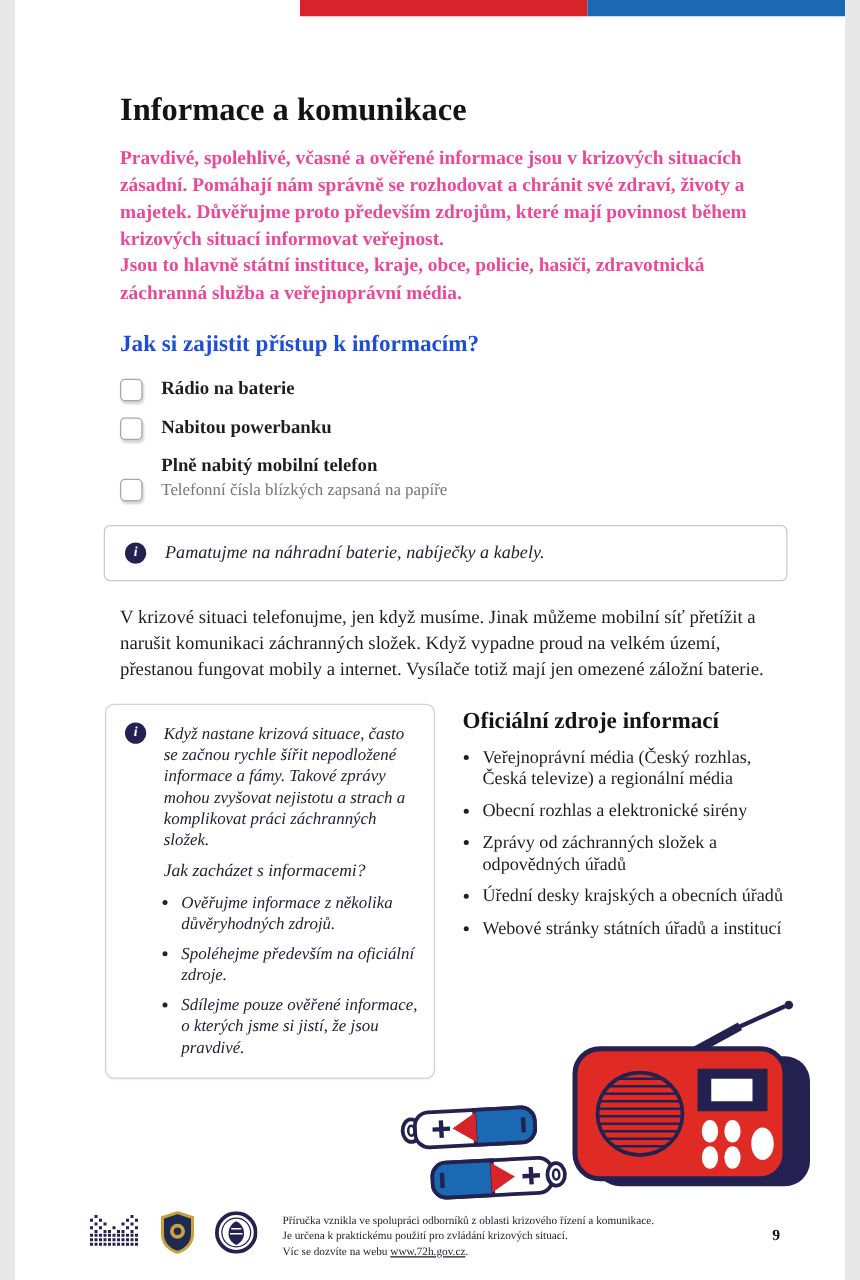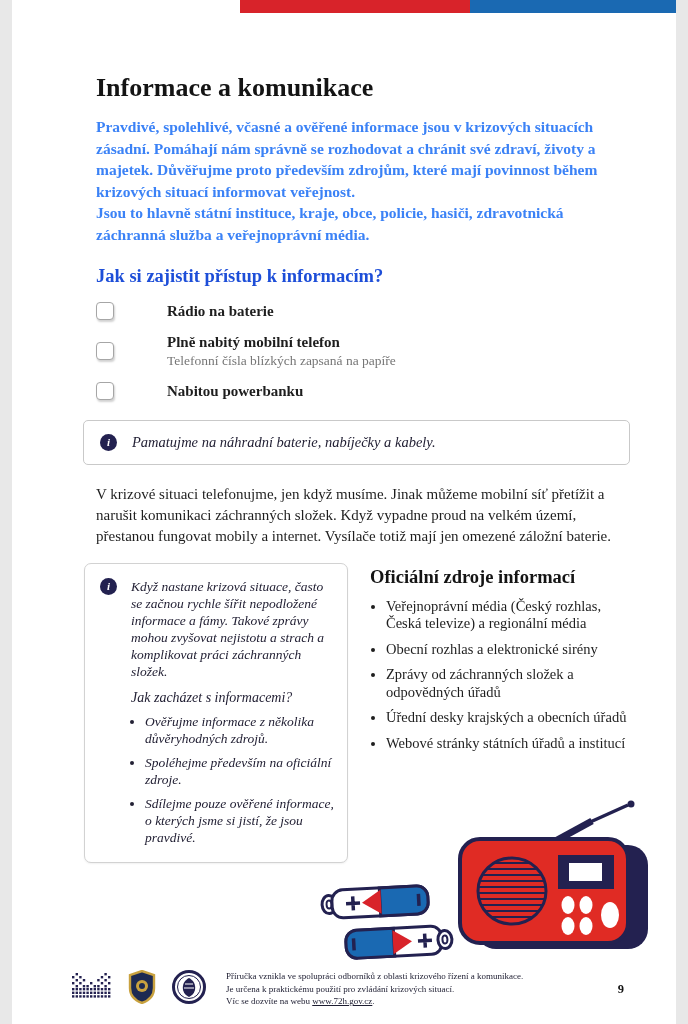--- a/index.html
+++ b/index.html
@@ -8,29 +8,29 @@
     font-family:"Liberation Serif","DejaVu Serif",serif;color:#1e1e1e;overflow:hidden;
   }
   
   .topbar{position:absolute;top:0;left:0;width:688px;height:13px;}
   .topbar .seg-red{position:absolute;left:228px;top:0;width:230px;height:13px;background:#d8232a;}
   .topbar .seg-blue{position:absolute;left:458px;top:0;width:230px;height:13px;background:#1a69b2;}
 
   .content{position:absolute;top:13px;left:84px;width:534px;}
 
   h1.title{margin:60px 0 0 0;font-size:26px;line-height:30px;font-weight:bold;color:#141414;}
-  .intro{margin-top:13px;font-weight:bold;font-size:15.5px;line-height:21.6px;color:#3b82f6;}
+  .intro{margin-top:13px;font-weight:bold;font-size:15.5px;line-height:21.6px;color:#ec4899;}
   .intro p{margin:0;}
 
   h2.section{margin:20px 0 0 0;font-size:18.5px;font-weight:bold;color:#1d4ed8;}
   .plain{margin-top:10px;font-size:15px;line-height:21px;}
   .plain div{margin:0;}
 
   .checklist{margin-top:14px;}
-  .check-item{display:flex;align-items:center;margin-bottom:11px;gap:38px;}
+  .check-item{display:flex;align-items:flex-end;margin-bottom:11px;}
   .checkbox{
     width:16px;height:16px;margin-top:1px;border:1.5px solid #a6a6a6;border-radius:4px;
     background:#fff;box-shadow:1px 2px 2px rgba(0,0,0,0.18);flex:0 0 auto;
   }
   .check-text{margin-left:15px;}
   .check-label{font-weight:bold;font-size:15px;line-height:20px;}
   .check-note{font-size:13.5px;line-height:18px;color:#767676;}
 
   .tipbox{
     box-sizing:border-box;margin:19px 0 0 -13px;width:547px;border:1px solid #c9c9c9;border-radius:5px;
@@ -98,28 +98,28 @@
     <div class="checklist">
       <div class="check-item">
         <div class="checkbox"></div>
         <div class="check-text">
           <div class="check-label">Rádio na baterie</div>
         </div>
       </div>
       <div class="check-item">
         <div class="checkbox"></div>
         <div class="check-text">
-          <div class="check-label">Plně nabitý mobilní telefon</div>
-          <div class="check-note">Telefonní čísla blízkých zapsaná na papíře</div>
+          <div class="check-label">Nabitou powerbanku</div>
         </div>
       </div>
       <div class="check-item">
         <div class="checkbox"></div>
         <div class="check-text">
-          <div class="check-label">Nabitou powerbanku</div>
+          <div class="check-label">Plně nabitý mobilní telefon</div>
+          <div class="check-note">Telefonní čísla blízkých zapsaná na papíře</div>
         </div>
       </div>
     </div>
 
     <div class="tipbox">
       <div class="info-icon">i</div>
       <div class="tip-text">Pamatujme na náhradní baterie, nabíječky a kabely.</div>
     </div>
 
     <div class="para">V krizové situaci telefonujme, jen když musíme. Jinak můžeme mobilní síť přetížit a narušit komunikaci záchranných složek. Když vypadne proud na velkém území, přestanou fungovat mobily a internet. Vysílače totiž mají jen omezené záložní baterie.</div>

